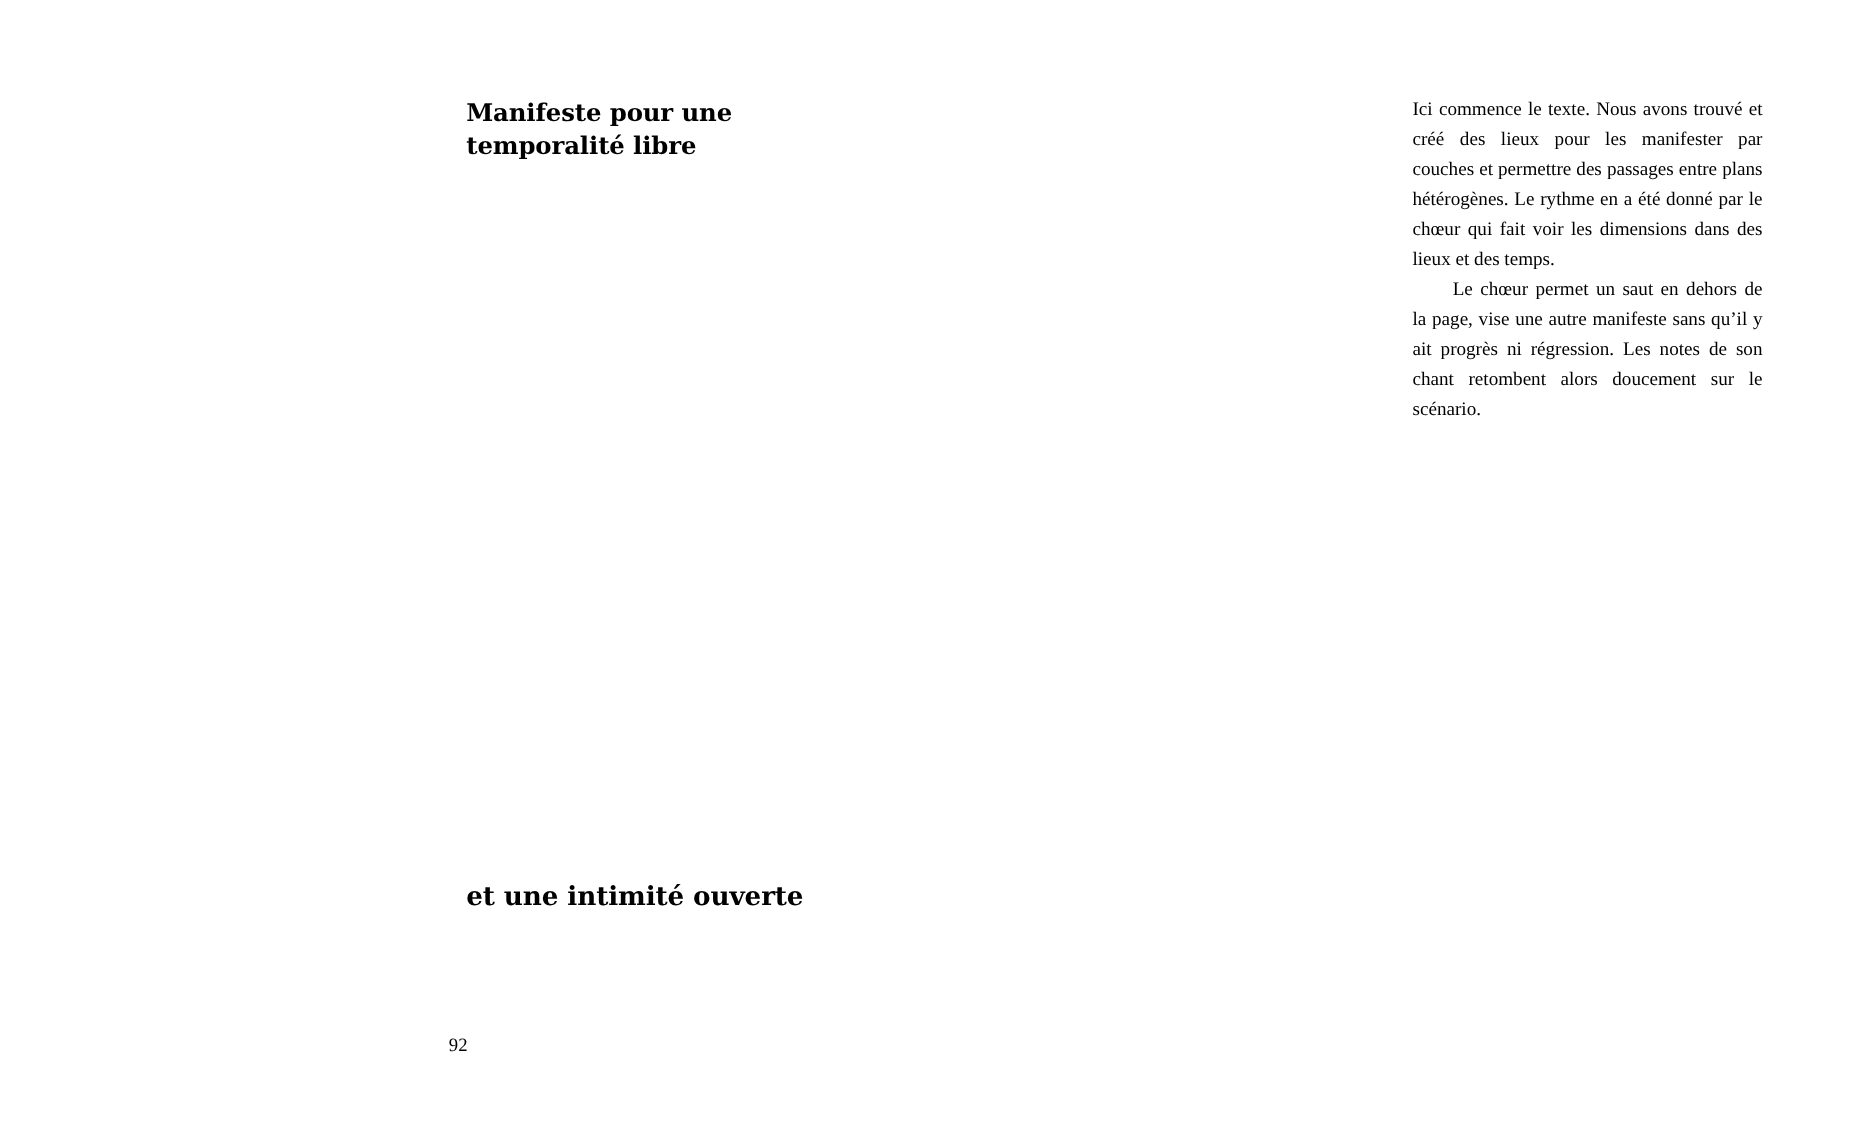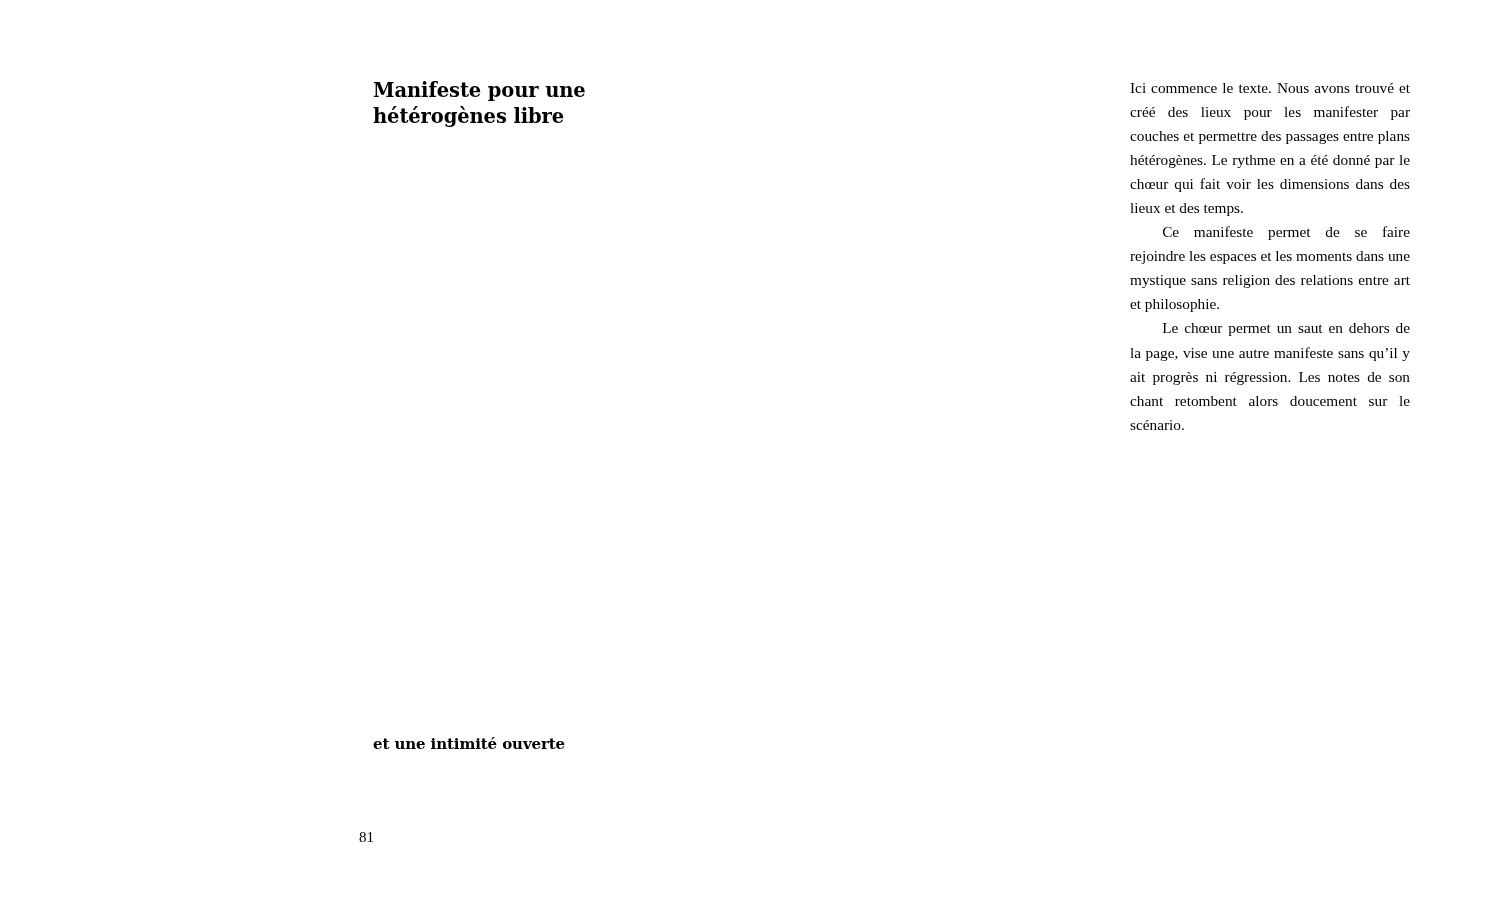--- a/index.html
+++ b/index.html
@@ -48,26 +48,25 @@
 
   .subtitle-block {
     position: absolute;
     left: 373px;
     top: 704px;
     width: 340px;
   }
   .subtitle-line {
     font-family: "DejaVu Serif", serif;
     font-weight: 700;
-    font-size: 15px;
+    font-size: 21px;
     line-height: 26px;
     letter-spacing: -0.1px;
     color: #000;
     white-space: nowrap;
-    margin-top: 27px;
   }
 
   .folio {
     position: absolute;
     font-family: "Liberation Serif", serif;
     font-size: 15px;
     color: #000;
   }
   .folio-left {
     left: 359px;
@@ -105,33 +104,32 @@
 </style>
 </head>
 <body>
 
 <div class="spread">
 
   <div class="page-left">
 
     <div class="title-block">
       <div class="title-line">Manifeste pour une</div>
-      <div class="title-line">hétérogènes libre</div>
+      <div class="title-line">temporalité libre</div>
     </div>
 
     <div class="subtitle-block">
       <div class="subtitle-line">et une intimité ouverte</div>
     </div>
 
-    <div class="folio folio-left">81</div>
+    <div class="folio folio-left">92</div>
   </div>
 
   <div class="page-right">
 
     <div class="text-column">
       <p class="para">Ici commence le texte. Nous avons trouvé et créé des lieux pour les mani­fester par couches et permettre des passages entre plans hétérogènes. Le rythme en a été donné par le chœur qui fait voir les dimensions dans des lieux et des temps.</p>
-      <p class="para">Ce manifeste permet de se faire rejoindre les espaces et les moments dans une mystique sans religion des relations entre art et philosophie.</p>
       <p class="para">Le chœur permet un saut en dehors de la page, vise une autre manifeste sans qu’il y ait progrès ni régression. Les notes de son chant retombent alors doucement sur le scénario.</p>
     </div>
 
   </div>
 
 </div>
 
 </body></html>

